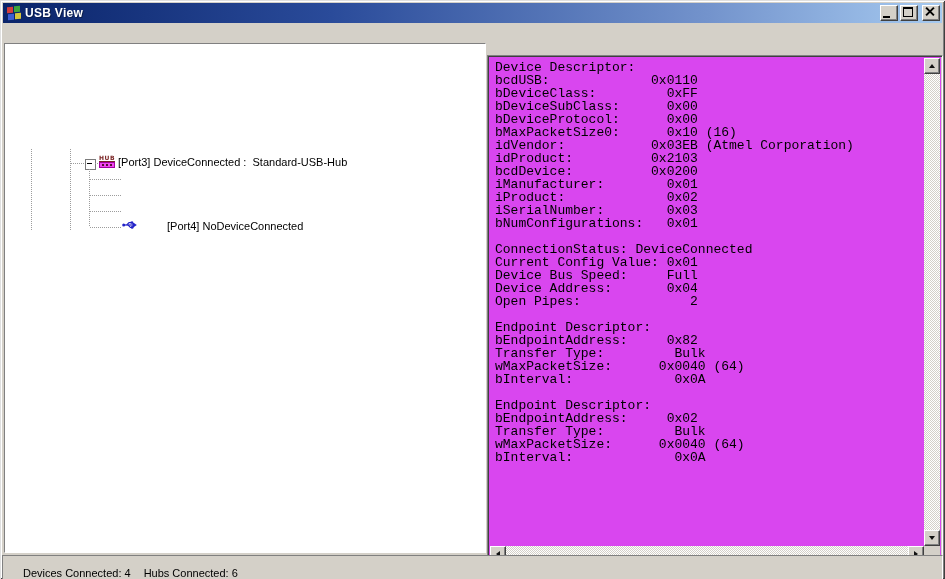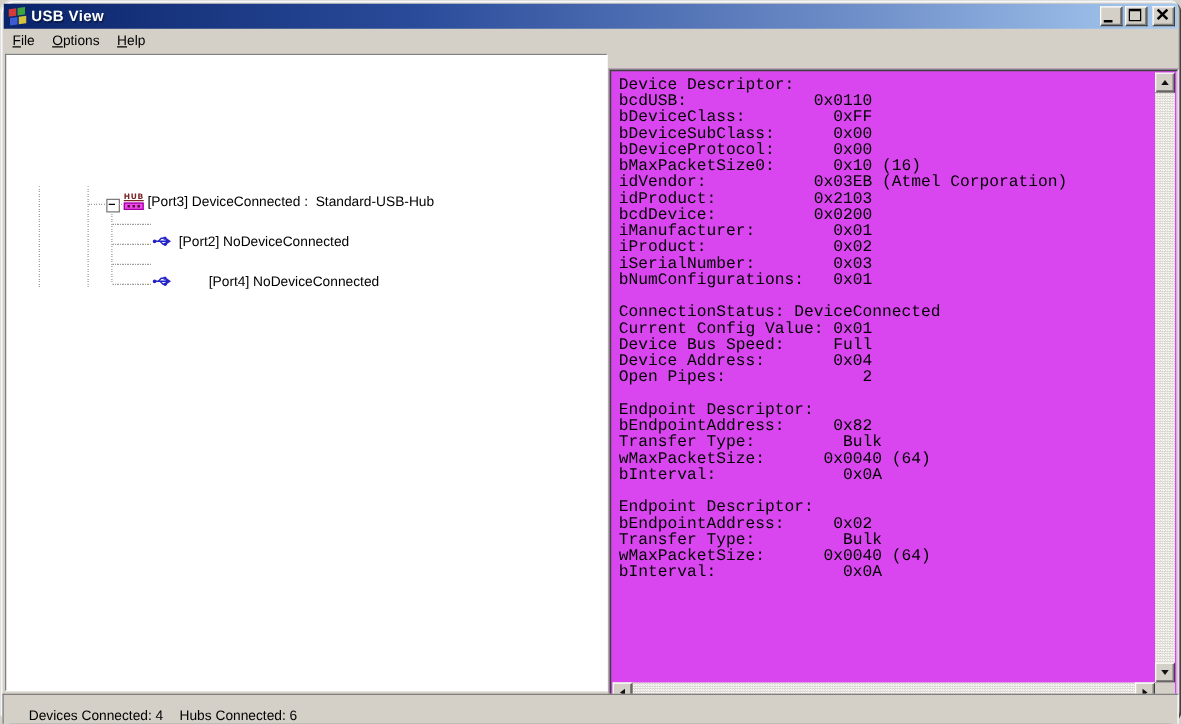--- a/index.html
+++ b/index.html
@@ -1,20 +1,20 @@
 <!DOCTYPE html>
 <html><head>
 <meta charset="utf-8">
 <style>
   html,body{margin:0;padding:0;}
   body{width:945px;height:579px;overflow:hidden;font-family:"Liberation Sans",sans-serif;
        -webkit-font-smoothing:none;background:#D4D0C8;position:relative;}
   .window{position:absolute;inset:0;background:#D4D0C8;
       box-shadow:inset 1px 1px 0 #DFDFDF, inset -1px -1px 0 #404040,
-                 inset 2px 2px 0 #FFFFFF, inset -2px -2px 0 #808080;border-radius:10px;}
+                 inset 2px 2px 0 #FFFFFF, inset -2px -2px 0 #808080;}
   
   .titlebar{position:absolute;left:3px;top:3px;right:3px;height:20px;
       background:linear-gradient(to right,#0A246A 0%,#2A4B9A 35%,#7393CC 75%,#A6CAF0 100%);
       display:flex;align-items:center;padding:0 2px;}
   .app-icon{width:16px;height:16px;margin:0 3px 0 1px;position:relative;flex:0 0 auto;}
   .app-icon i{position:absolute;width:6px;height:6px;display:block;}
   .app-icon .q1{left:1px;top:2px;background:#D43C3C;transform:skewY(-6deg);}
   .app-icon .q2{left:8px;top:1px;background:#3CA43C;transform:skewY(-6deg);}
   .app-icon .q3{left:2px;top:9px;background:#3C5CD4;transform:skewY(-6deg);}
   .app-icon .q4{left:9px;top:8px;background:#D4C43C;transform:skewY(-6deg);}
@@ -116,25 +116,20 @@
         </span>
       <span class="tb-btn">
           <i class="glyph-max"></i>
         </span>
       <span class="tb-btn close">
           <i class="glyph-x"></i>
         </span>
     </span>
   </div>
 
-  <div class="menubar">
-    <span class="menu-item"><span class="hot">F</span><span>ile</span></span>
-    <span class="menu-item"><span class="hot">O</span><span>ptions</span></span>
-    <span class="menu-item"><span class="hot">H</span><span>elp</span></span>
-  </div>
 
   <div class="sunken panel-left">
     <div class="content tree">
 
       <i class="vdots" style="left:26px;top:105px;height:82px;"></i>
       <i class="vdots" style="left:65px;top:105px;height:82px;"></i>
       <i class="hdots" style="left:66px;top:119px;width:14px;"></i>
 
       <i class="expander"></i>
       <i class="hdots" style="left:90px;top:119px;width:5px;"></i>
@@ -151,32 +146,20 @@
             <i></i>
             <i></i>
             <i></i>
           </div>
       </div>
       <div class="tree-row" style="left:110px;top:111px;">
         <span class="tree-label">[Port3] DeviceConnected :  Standard-USB-Hub</span>
       </div>
 
 
-      <div class="tree-row" style="left:117px;top:143px;">
-        <svg class="usb-icon" viewBox="0 0 16 12">
-          <circle class="ar" cx="1.8" cy="6" r="1.6"></circle>
-          <path class="st" d="M2 6 H12"></path>
-          <path class="ar" d="M11.2 2.9 L15.8 6 L11.2 9.1 Z"></path>
-          <path class="st2" d="M5 6 L7.5 3.4 H9.6"></path>
-          <rect class="tip" x="9.3" y="2.2" width="2.5" height="2.5"></rect>
-          <path class="st2" d="M6.5 6 L9 8.6 H10.2"></path>
-          <circle class="tip" cx="10.8" cy="8.6" r="1.5"></circle>
-        </svg>
-        <span class="tree-label" style="margin-left:3px;">[Port2] NoDeviceConnected</span>
-      </div>
 
 
       <div class="tree-row" style="left:117px;top:175px;gap:24px;">
         <svg class="usb-icon" viewBox="0 0 16 12">
           <circle class="ar" cx="1.8" cy="6" r="1.6"></circle>
           <path class="st" d="M2 6 H12"></path>
           <path class="ar" d="M11.2 2.9 L15.8 6 L11.2 9.1 Z"></path>
           <path class="st2" d="M5 6 L7.5 3.4 H9.6"></path>
           <rect class="tip" x="9.3" y="2.2" width="2.5" height="2.5"></rect>
           <path class="st2" d="M6.5 6 L9 8.6 H10.2"></path>

